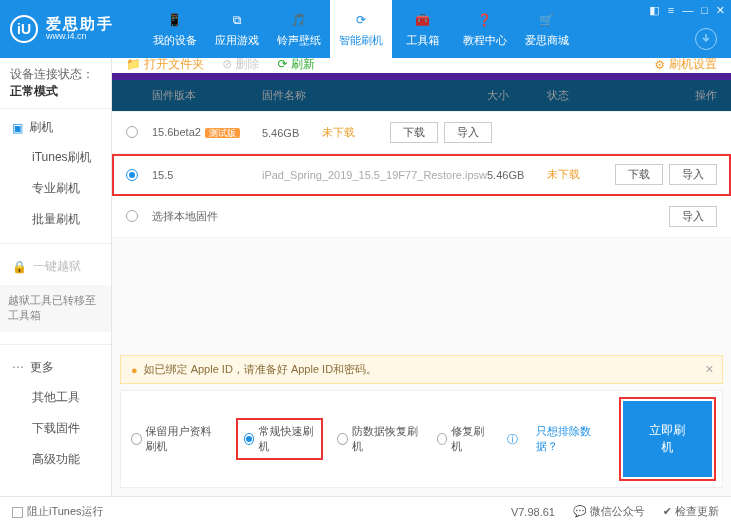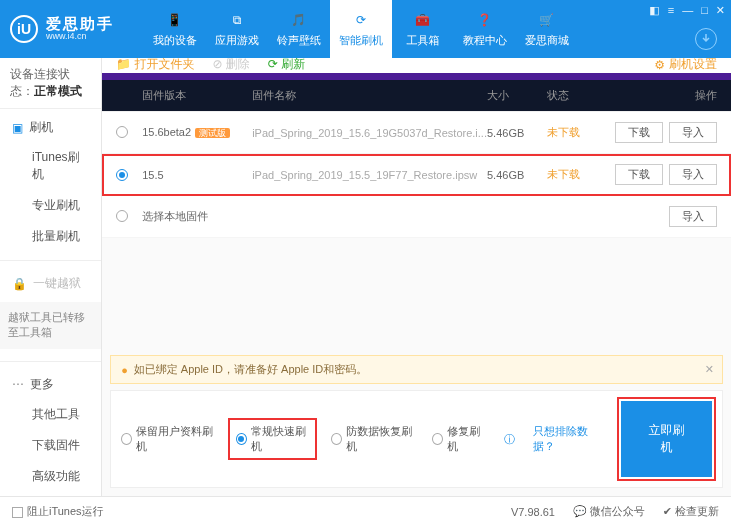--- a/index.html
+++ b/index.html
@@ -27,21 +27,21 @@
 .side-group { padding: 4px 0; }
 .side-head { display: flex; align-items: center; gap: 6px; padding: 6px 12px; color: #555; font-size: 12px; }
 .side-item { padding: 7px 12px 7px 32px; color: #555; cursor: pointer; }
 .side-item.active { background: #e9f4fd; color: #1b8fe6; border-left: 3px solid #1b8fe6; padding-left: 29px; }
 .side-note { margin: 4px 0; padding: 8px; background: #f7f7f7; color: #888; font-size: 11px; line-height: 1.4; }
 .side-sep { height: 1px; background: #eee; margin: 4px 0; }
 
 .main { flex: 1; background: #fafafa; display: flex; flex-direction: column; }
 .toolbar { height: 22px; display: flex; align-items: flex-end; padding: 0 14px; gap: 18px; color: #666; background: #fff; border-bottom: 7px solid #4c1d95; }
 .toolbar .right { margin-left: auto; color: #f0a030; display: flex; align-items: center; gap: 4px; }
-.tbl-head { display: flex; padding: 8px 14px; color: #999; background: #0f172a; border-bottom: 1px solid #f0f0f0; font-size: 11px; }
+.tbl-head { display: flex; padding: 8px 14px; color: #999; background: #0c4a6e; border-bottom: 1px solid #f0f0f0; font-size: 11px; }
 .c-radio { width: 26px; }
 .c-ver { width: 110px; }
 .c-name { flex: 1; }
 .c-size { width: 60px; text-align: left; }
 .c-stat { width: 50px; }
 .c-ops { width: 120px; display: flex; gap: 6px; justify-content: flex-end; }
 .row { display: flex; align-items: center; padding: 10px 14px; background: #fff; border-bottom: 1px solid #f5f5f5; color: #666; font-size: 11px; }
 .row.sel { outline: 2px solid #e33; outline-offset: -2px; }
 .radio { width: 12px; height: 12px; border: 1px solid #aaa; border-radius: 50%; display: inline-flex; align-items: center; justify-content: center; }
 .radio.on { border-color: #1b8fe6; }
@@ -173,21 +173,20 @@
       <span class="c-ver">固件版本</span>
       <span class="c-name">固件名称</span>
       <span class="c-size">大小</span>
       <span class="c-stat">状态</span>
       <span class="c-ops">操作</span>
     </div>
     <div id="rows">
         <div class="row">
           <span class="c-radio"><span class="radio "></span></span>
           <span class="c-ver">15.6beta2<span class="tag">测试版</span></span>
-          <span class="c-name" style="color:#aaa">iPad_Spring_2019_15.6_19G5037d_Restore.i...</span>
           <span class="c-size">5.46GB</span>
           <span class="c-stat stat-orange">未下载</span>
           <span class="c-ops">
             <button class="btn">下载</button>
             <button class="btn">导入</button>
           </span>
         </div>
         <div class="row sel">
           <span class="c-radio"><span class="radio on"></span></span>
           <span class="c-ver">15.5</span>

